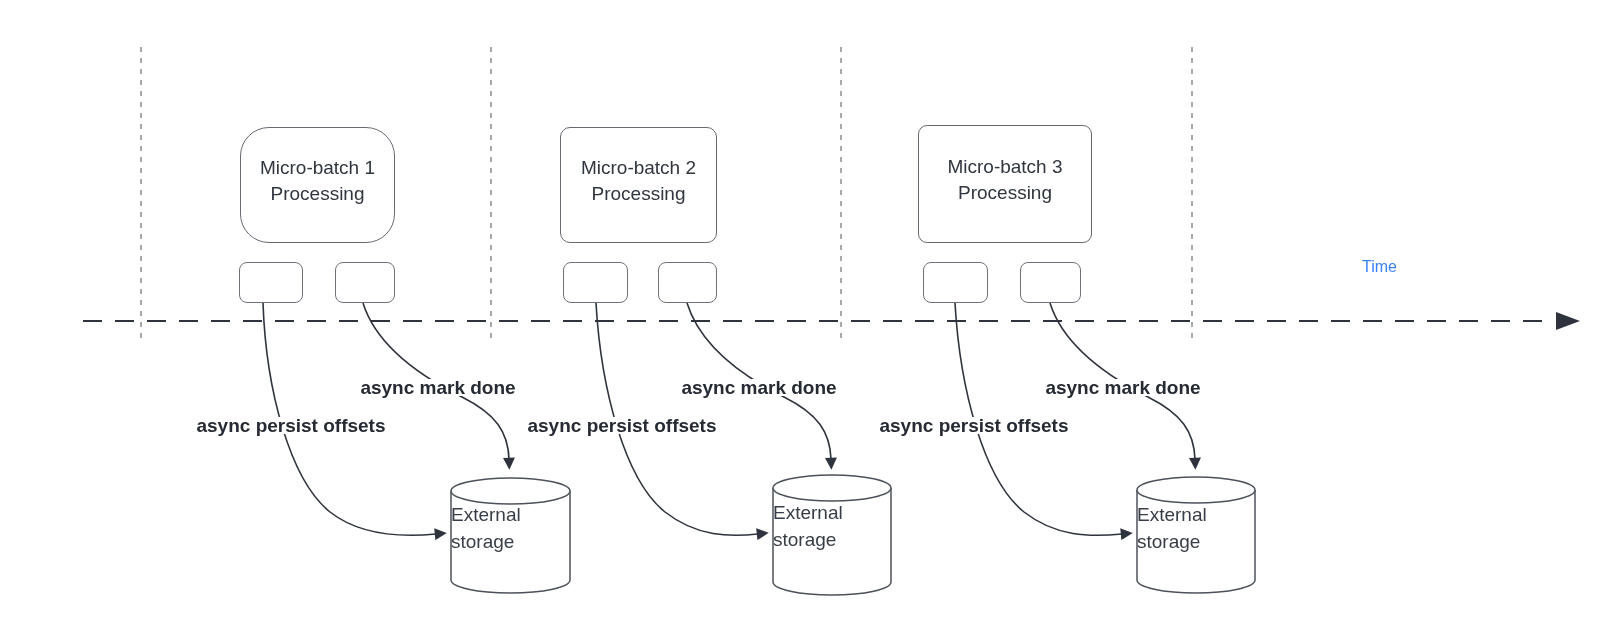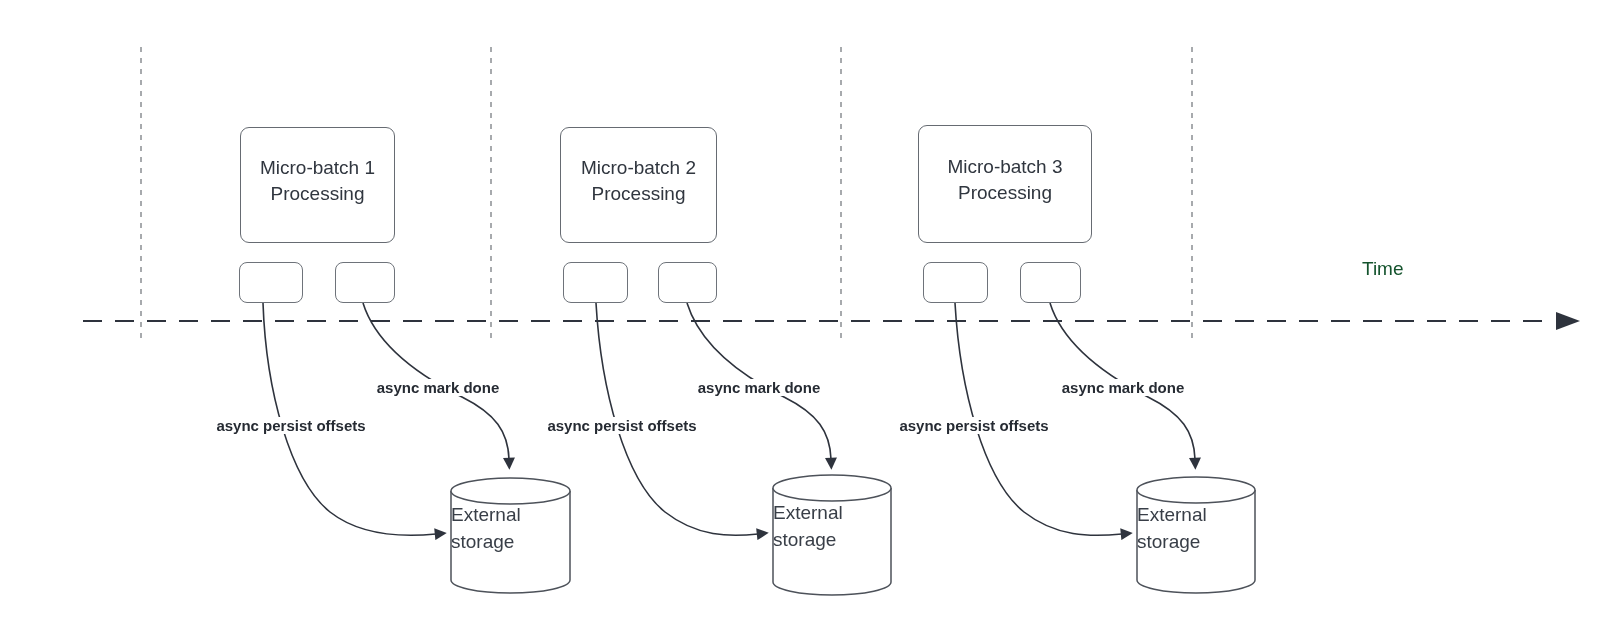--- a/index.html
+++ b/index.html
@@ -44,40 +44,40 @@
     box-sizing: border-box;
     border: 1.5px solid #6e737a;
     border-radius: 8px;
     background: #ffffff;
   }
   .arrow-label {
     position: absolute;
     z-index: 3;
     transform: translateX(-50%);
     font-weight: bold;
-    font-size: 15px;
+    font-size: 19px;
     line-height: 17px;
     color: #262b33;
     background: #ffffff;
     padding: 0 3px;
     white-space: nowrap;
   }
   .storage-label {
     position: absolute;
     z-index: 2;
     text-align: left;
     font-size: 19px;
     line-height: 27px;
     color: #383e47;
   }
   .time-label {
     position: absolute;
     z-index: 2;
-    font-size: 19px;
-    color: #14532d;
+    font-size: 16px;
+    color: #3b82f6;
   }
 </style>
 </head>
 <body>
 
 <div class="canvas">
 
   <svg class="layer-svg" width="1600" height="642" viewBox="0 0 1600 642">
     <defs>
       <marker id="arrowhead" viewBox="0 0 10 10" refX="1" refY="5" markerWidth="14" markerHeight="12" markerUnits="userSpaceOnUse" orient="auto">
@@ -115,34 +115,34 @@
     <g stroke="#2e333d" stroke-width="1.6" fill="none" marker-end="url(#arrowhead)">
       <path d="M 263 303 C 266 390 290 480 330 512 C 362 537 405 537 436 534"></path>
       <path d="M 363 303 C 377 348 424 378 462 397 C 496 414 508 432 509 459"></path>
       <path d="M 596 303 C 601 390 625 480 665 512 C 697 537 730 537 758 534"></path>
       <path d="M 687 303 C 701 348 746 378 784 397 C 818 414 830 432 831 459"></path>
       <path d="M 955 303 C 960 390 984 480 1024 512 C 1056 537 1090 537 1122 534"></path>
       <path d="M 1050 303 C 1064 348 1111 378 1148 397 C 1182 414 1194 432 1195 459"></path>
     </g>
   </svg>
 
-  <div class="proc-box" style="left:240px; top:127px; width:155px; height:116px;">
+  <div class="proc-box" style="left:240px; top:127px; width:155px; height:116px;border-radius:29px;">
     <span>Micro-batch 1</span>
     <span>Processing</span>
   </div>
   <div class="offset-box" style="left:239px; top:262px; width:64px; height:41px;"></div>
   <div class="offset-box" style="left:335px; top:262px; width:60px; height:41px;"></div>
   <div class="arrow-label" style="left:291px; top:417px;">async persist offsets</div>
   <div class="arrow-label" style="left:438px; top:379px;">async mark done</div>
   <div class="storage-label" style="left:451px; top:501px; width:119px;">
     <div>External</div>
     <div>storage</div>
   </div>
 
-  <div class="proc-box" style="left:560px; top:127px; width:157px; height:116px;">
+  <div class="proc-box" style="left:560px; top:127px; width:157px; height:116px;border-radius:10px;">
     <span>Micro-batch 2</span>
     <span>Processing</span>
   </div>
   <div class="offset-box" style="left:563px; top:262px; width:65px; height:41px;"></div>
   <div class="offset-box" style="left:658px; top:262px; width:59px; height:41px;"></div>
   <div class="arrow-label" style="left:622px; top:417px;">async persist offsets</div>
   <div class="arrow-label" style="left:759px; top:379px;">async mark done</div>
   <div class="storage-label" style="left:773px; top:499px; width:118px;">
     <div>External</div>
     <div>storage</div>

